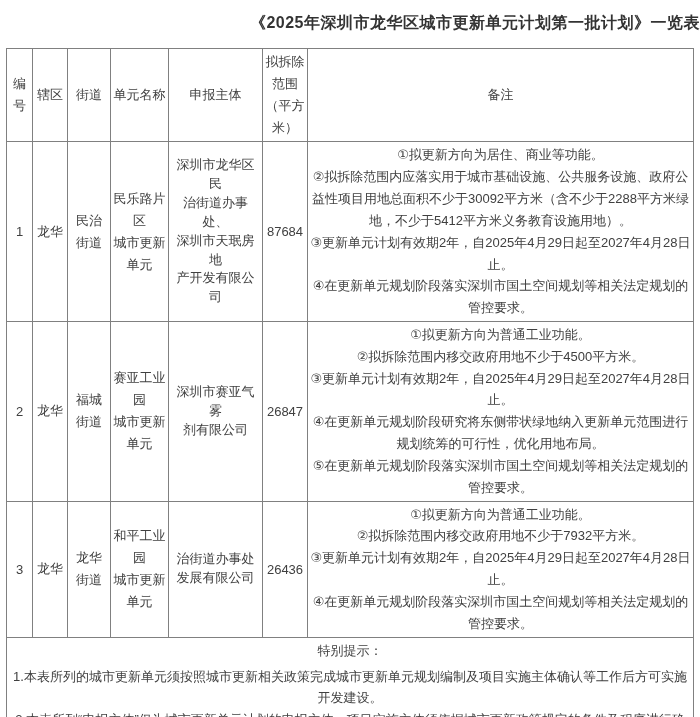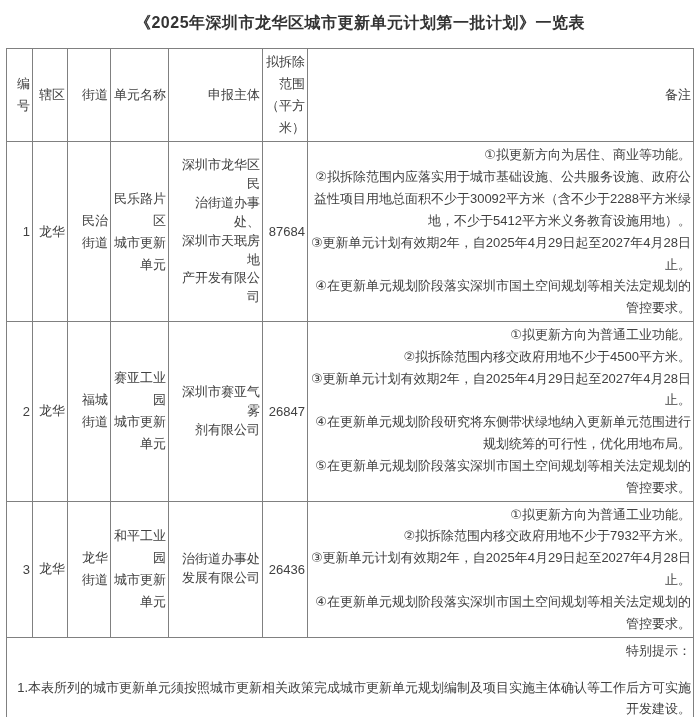--- a/index.html
+++ b/index.html
@@ -3,40 +3,40 @@
 <meta charset="utf-8">
 <style>
   html,body{margin:0;padding:0;background:#ffffff;}
   body{
     width:700px;height:717px;
     font-family:"Liberation Sans","DejaVu Sans",sans-serif;
     color:#404040;
     -webkit-font-smoothing:antialiased;
   }
   .page-title{
-    text-align:center;
+    text-align:right;
     font-size:16px;
     font-weight:bold;
     color:#333333;
     padding:13px 0 14px 0;
     letter-spacing:0.5px;
     margin-left:20px;
   }
   table.renewal{
     border-collapse:collapse;
     table-layout:fixed;
     width:688px;
     margin-left:6px;
     background:#ffffff;
   }
   table.renewal th, table.renewal td{
     border:1px solid #808080;
     font-size:13px;
     font-weight:normal;
-    text-align:right;
+    text-align:center;
     vertical-align:middle;
     padding:2px;
     overflow:hidden;
     word-break:break-all;
   }
   .pre{white-space:pre-line;}
   .lh-wide{line-height:1.7;}
   .applicant{line-height:1.45;font-family:Liberation Serif, serif;}
   td.remarks{
     text-align:left;
@@ -46,21 +46,21 @@
     line-height:1.68;
     white-space:pre-line;
   }
   td.notes-cell{
     text-align:left;
     vertical-align:middle;
     padding:6px 9px 8px 9px;
     font-size:12.5px;
     line-height:1.64;
   }
-  .notes-title{margin-bottom:16px;}
+  .notes-title{margin-bottom:5px;}
   .notes-body{white-space:pre-line;}
   .u{text-underline-offset:2px;}
   tr.hdr{height:91px;}
   tr.r1{height:148px;}
   tr.r2{height:161px;}
   tr.r3{height:105px;}
   tr.rf{height:142px;}
 </style>
 </head>
 <body>

